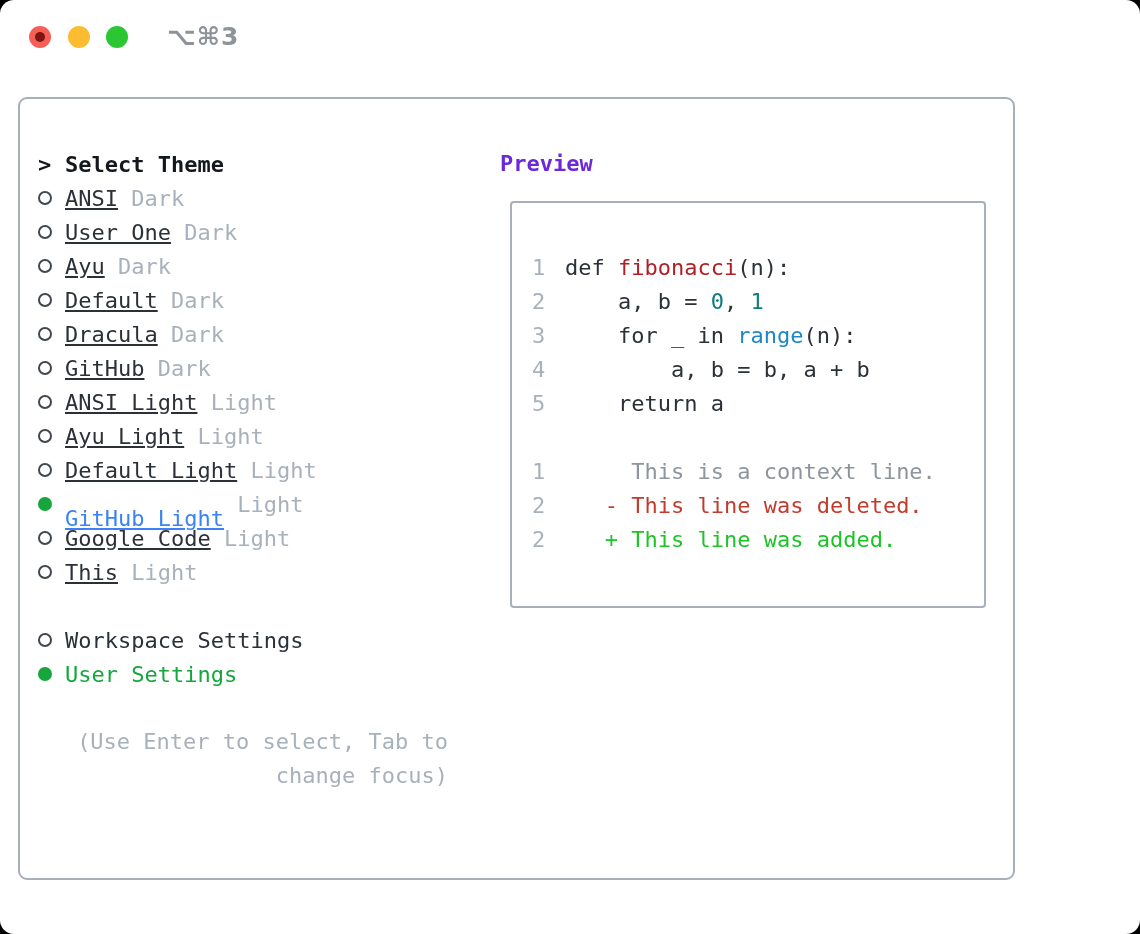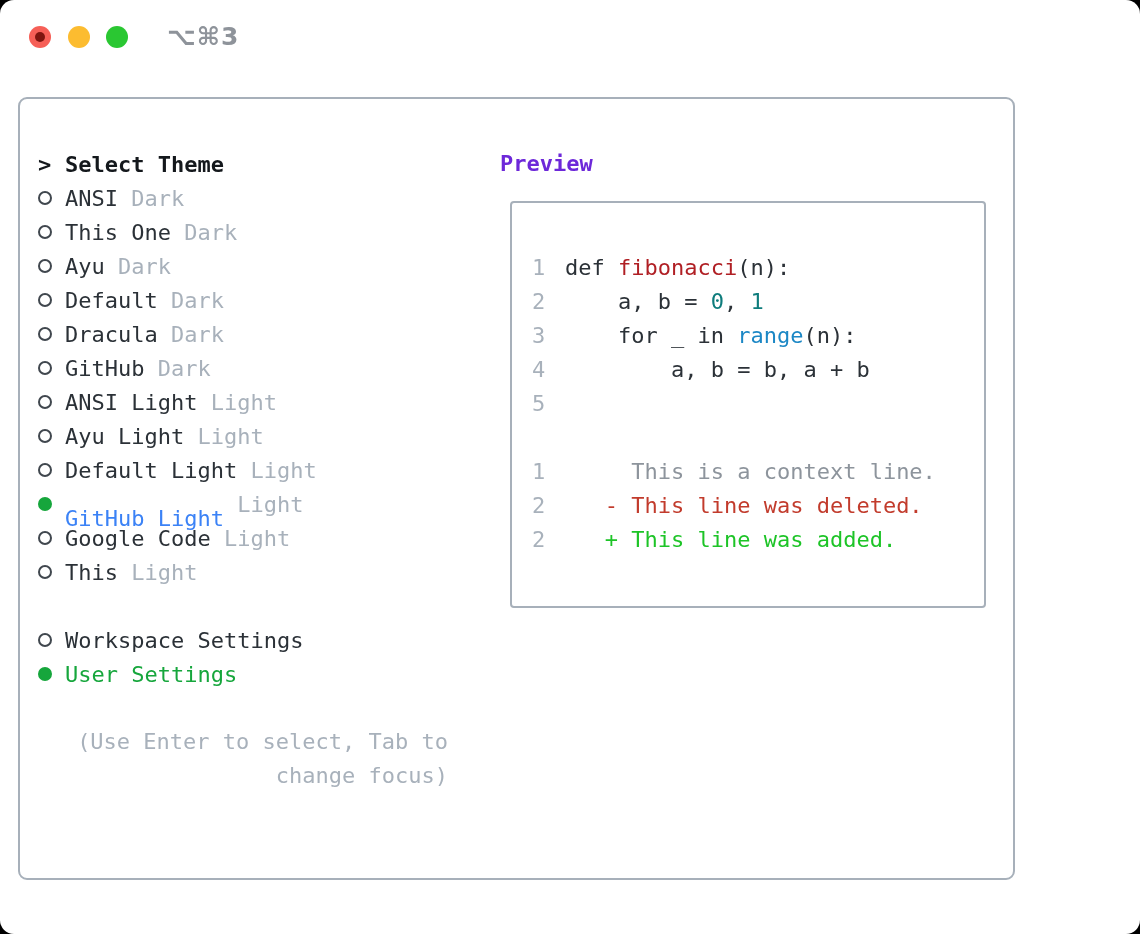--- a/index.html
+++ b/index.html
@@ -28,21 +28,21 @@
   }
   
   .left-pane { position:absolute; left:0; top:0; padding:48px 0 0 18px; font-size:22px; color:#2b3137; }
   .row { display:flex; align-items:center; height:34px; white-space:pre; }
   .bullet-col { width:27px; display:flex; align-items:center; flex:none; }
   .prompt { font-weight:bold; color:#14181c; }
   .radio { width:14px; height:14px; border:2px solid #40474e; border-radius:50%; }
   .radio.on { background:#16a63c; border-color:#16a63c; }
   .header { font-weight:bold; color:#14181c; }
   .header2 { color:#14181c; }
-  .t-name { color:#2b3137; }
+  .t-name { color:#2b3137;text-decoration:underline; }
   .t-name.sel { color:#3b82f6;margin-top:28px; }
   .t-variant { color:#a8b1bb; }
   .opt-label { color:#2b3137; }
   .opt-label.sel { color:#16a63c; }
   .spacer { height:34px; }
   .hint { width:410px; line-height:34px; color:#a8b1bb; font-size:22px;text-align:right; }
   
   .preview-title {
     position:absolute; left:500px; top:147px; height:34px; line-height:34px;
     font-size:22px; font-weight:bold; color:#6d28d9;
@@ -76,21 +76,21 @@
     <span class="win-title">⌥⌘3</span>
   </div>
 
   <div class="main-box">
     <div class="left-pane">
       <div class="row">
         <span class="bullet-col prompt">&gt;</span><span class="header">Select Theme</span>
       </div>
       <div id="theme-list">
           <div class="row"><span class="bullet-col"><span class="radio"></span></span><span class="t-name">ANSI</span><span class="t-variant"> Dark</span></div>
-          <div class="row"><span class="bullet-col"><span class="radio"></span></span><span class="t-name">This One</span><span class="t-variant"> Dark</span></div>
+          <div class="row"><span class="bullet-col"><span class="radio"></span></span><span class="t-name">User One</span><span class="t-variant"> Dark</span></div>
           <div class="row"><span class="bullet-col"><span class="radio"></span></span><span class="t-name">Ayu</span><span class="t-variant"> Dark</span></div>
           <div class="row"><span class="bullet-col"><span class="radio"></span></span><span class="t-name">Default</span><span class="t-variant"> Dark</span></div>
           <div class="row"><span class="bullet-col"><span class="radio"></span></span><span class="t-name">Dracula</span><span class="t-variant"> Dark</span></div>
           <div class="row"><span class="bullet-col"><span class="radio"></span></span><span class="t-name">GitHub</span><span class="t-variant"> Dark</span></div>
           <div class="row"><span class="bullet-col"><span class="radio"></span></span><span class="t-name">ANSI Light</span><span class="t-variant"> Light</span></div>
           <div class="row"><span class="bullet-col"><span class="radio"></span></span><span class="t-name">Ayu Light</span><span class="t-variant"> Light</span></div>
           <div class="row"><span class="bullet-col"><span class="radio"></span></span><span class="t-name">Default Light</span><span class="t-variant"> Light</span></div>
           <div class="row"><span class="bullet-col"><span class="radio on"></span></span><span class="t-name sel">GitHub Light</span><span class="t-variant"> Light</span></div>
           <div class="row"><span class="bullet-col"><span class="radio"></span></span><span class="t-name">Google Code</span><span class="t-variant"> Light</span></div>
           <div class="row"><span class="bullet-col"><span class="radio"></span></span><span class="t-name">This</span><span class="t-variant"> Light</span></div>
@@ -106,21 +106,21 @@
   </div>
 
   <div class="preview-title">Preview</div>
 
   <div class="preview-box">
     <div id="code-lines">
         <div class="code-line"><span class="lnum">1</span><span class="seg-plain">def </span><span class="seg-func">fibonacci</span><span class="seg-plain">(n):</span></div>
         <div class="code-line"><span class="lnum">2</span><span class="seg-plain">    a, b = </span><span class="seg-number">0</span><span class="seg-plain">, </span><span class="seg-number">1</span></div>
         <div class="code-line"><span class="lnum">3</span><span class="seg-plain">    for _ in </span><span class="seg-builtin">range</span><span class="seg-plain">(n):</span></div>
         <div class="code-line"><span class="lnum">4</span><span class="seg-plain">        a, b = b, a + b</span></div>
-        <div class="code-line"><span class="lnum">5</span></div>
+        <div class="code-line"><span class="lnum">5</span><span class="seg-plain">    return a</span></div>
         <div class="code-line"><span class="lnum"></span></div>
         <div class="code-line"><span class="lnum">1</span><span class="seg-context">     This is a context line.</span></div>
         <div class="code-line"><span class="lnum">2</span><span class="seg-deleted">   - This line was deleted.</span></div>
         <div class="code-line"><span class="lnum">2</span><span class="seg-added">   + This line was added.</span></div>
       </div>
   </div>
 
 </div>
 
 </body></html>

